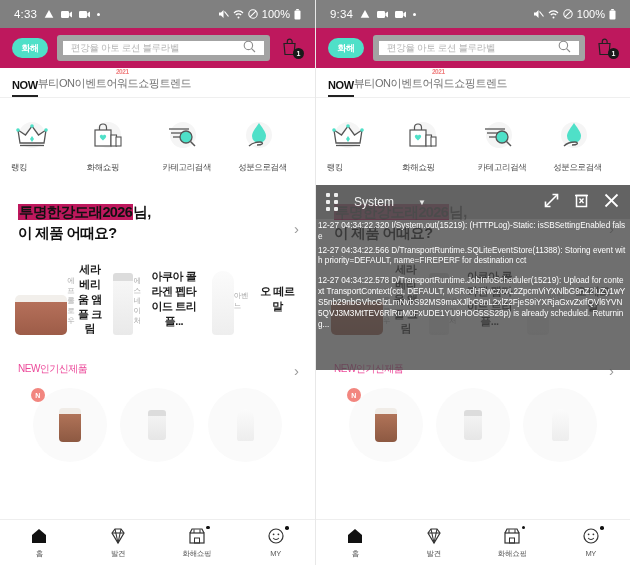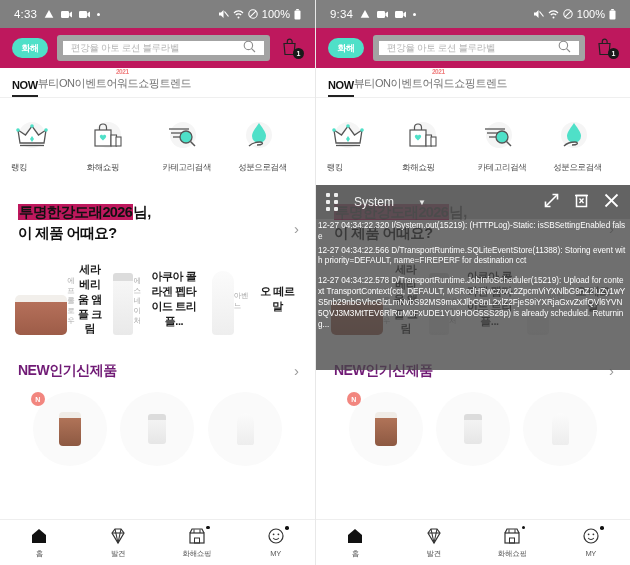--- a/index.html
+++ b/index.html
@@ -130,21 +130,21 @@
     background: linear-gradient(#fbfbfb, #eeeeee);
   }
   .prod-brand { font-size: 7.5px; color: #aaa; margin-top: 8px; letter-spacing: -.3px; }
   .prod-name {
     font-size: 11px; color: #1c1c1c; font-weight: bold;
     text-align: center; margin-top: 4px; line-height: 1.35; letter-spacing: -.4px;
   }
 
   
   .newsec { padding: 26px 18px 0; position: relative; }
-  .newsec-title { font-size: 14px; font-weight: bold; color: #701a75; letter-spacing: -.5px; }
+  .newsec-title { font-size: 10px; font-weight: normal; color: #ec4899; letter-spacing: -.5px; }
   .newsec-title .en { font-family: "Liberation Sans", sans-serif; }
   .newsec-arrow { position: absolute; right: 16px; top: 26px; font-size: 15px; color: #9a9a9a; }
   .circles { display: flex; justify-content: space-around; padding: 12px 8px 0; }
   .circle {
     width: 74px; height: 74px; border-radius: 50%;
     background: #fafafa;
     display: flex; align-items: center; justify-content: center;
     position: relative;
   }
   .circ-badge {

